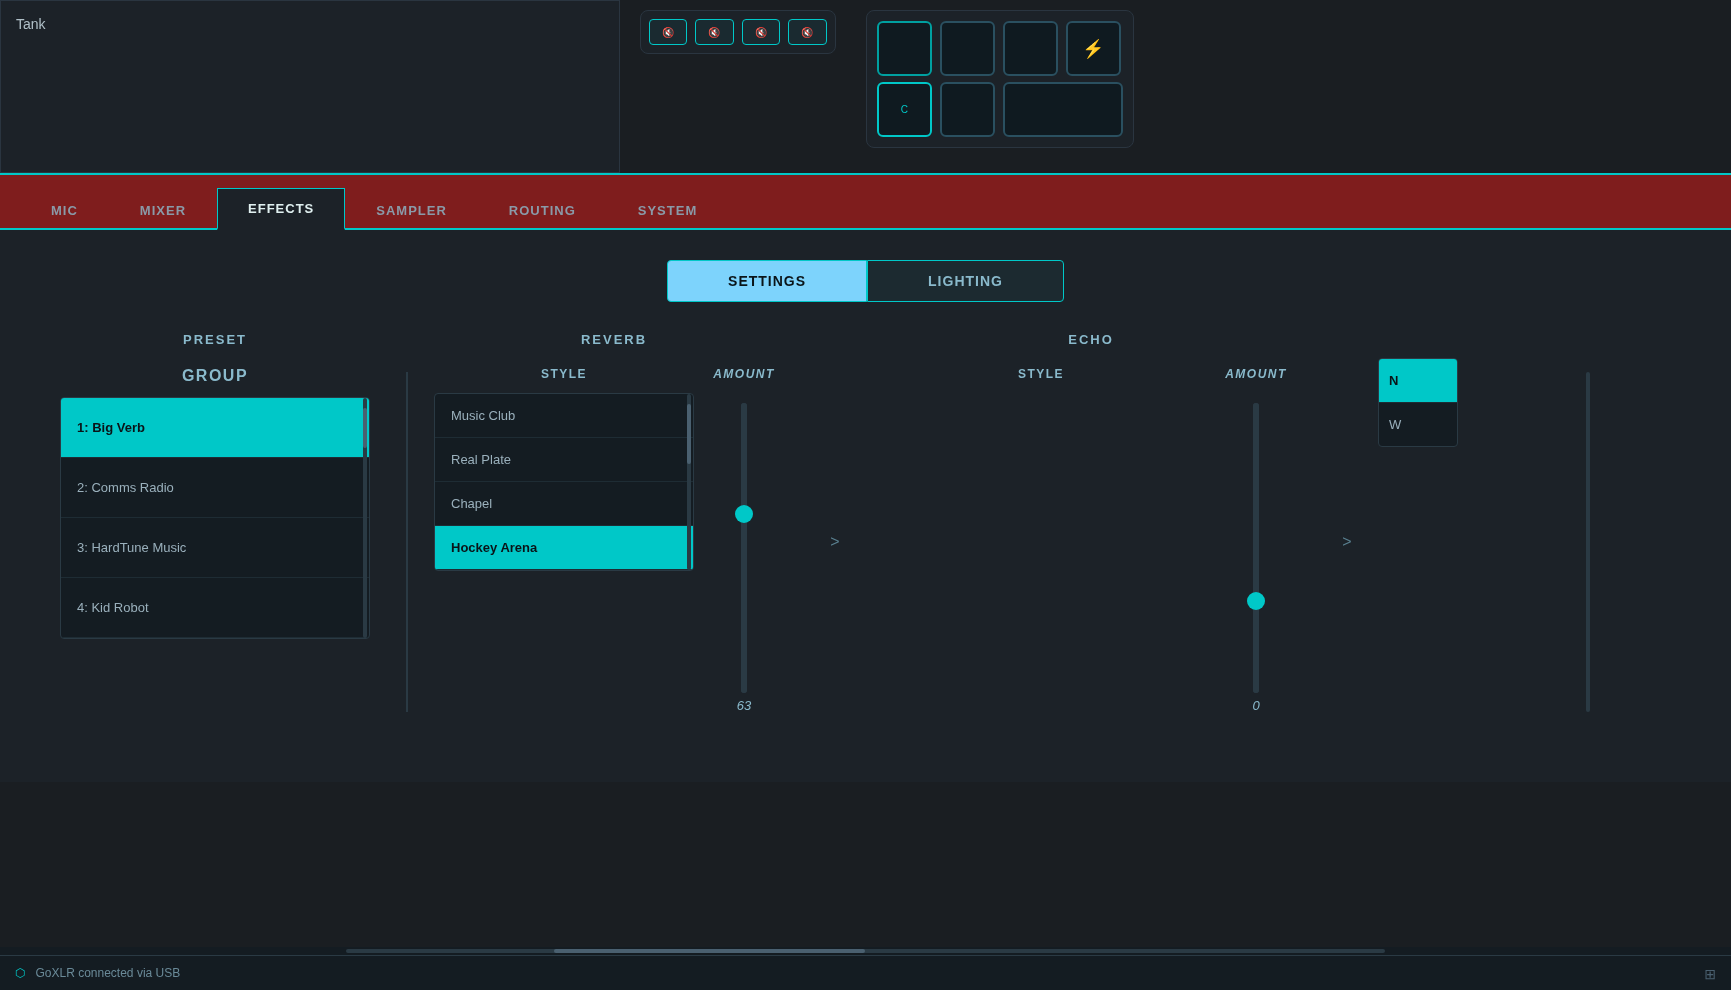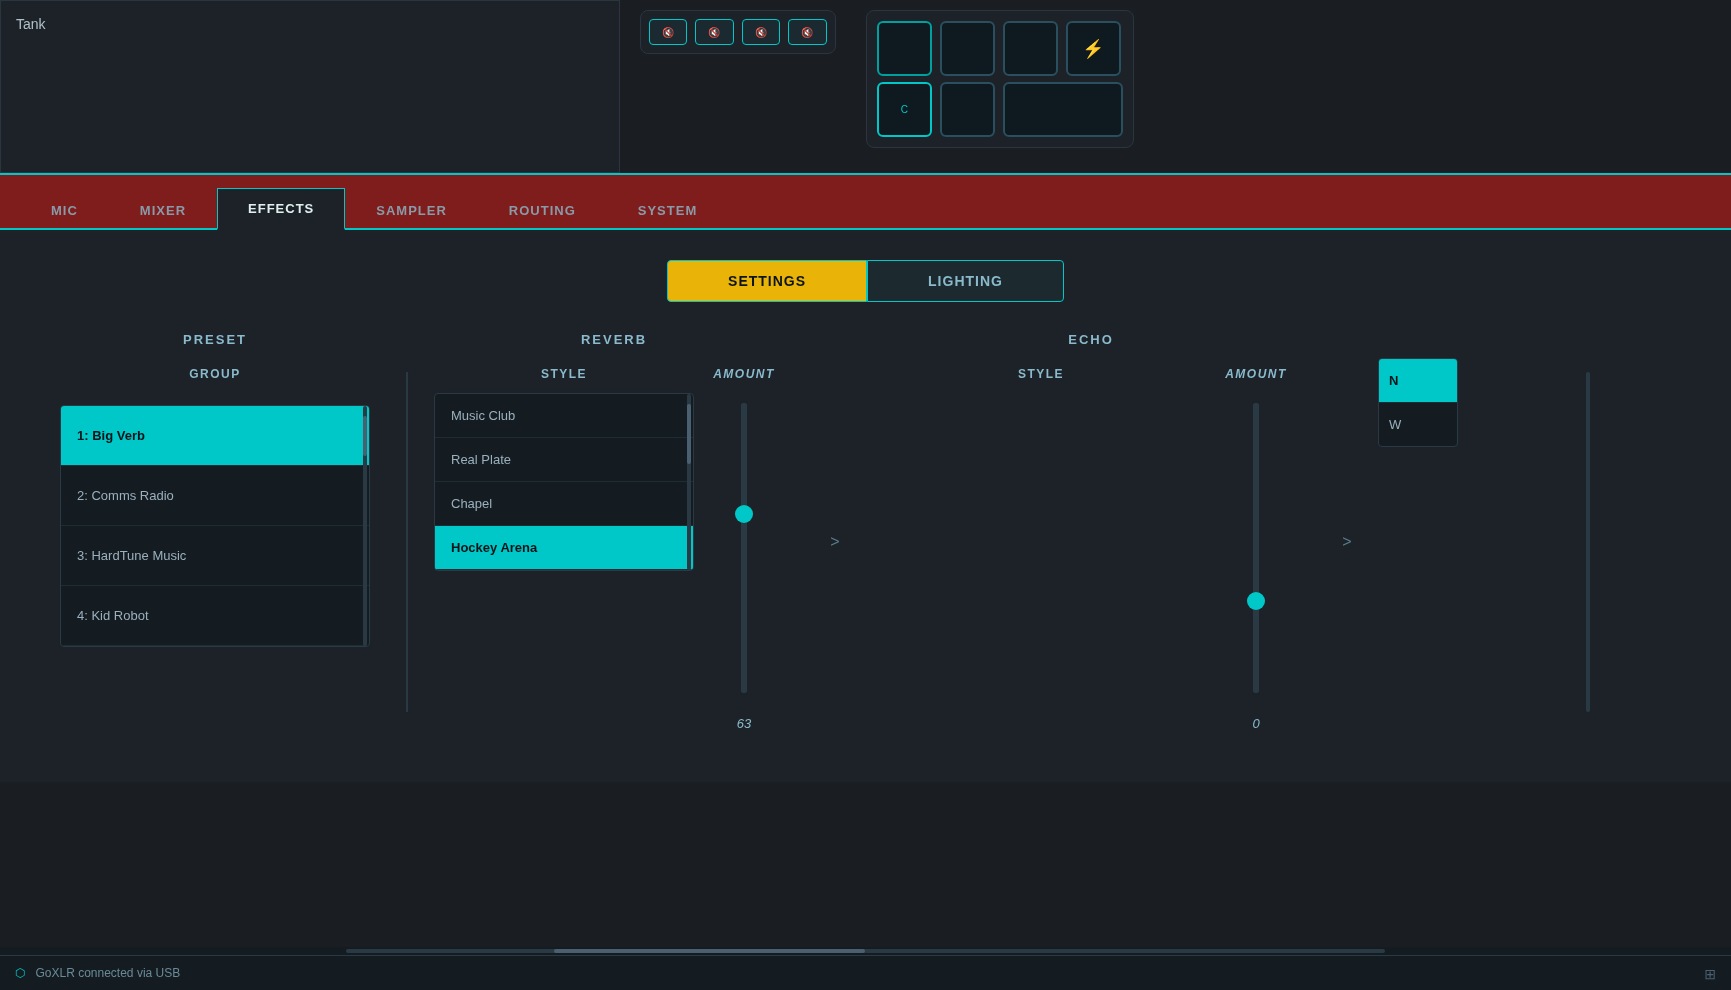--- a/index.html
+++ b/index.html
@@ -156,21 +156,21 @@
       font-size: 14px;
       font-weight: 700;
       letter-spacing: 1px;
       cursor: pointer;
       border: 1px solid #00c8c8;
       background: #1c2a30;
       color: #8abacc;
     }
 
     .toggle-btn.active {
-      background: #eab308;
+      background: #7dd3fc;
       color: #0a1418;
     }
 
     .toggle-btn:first-child {
       border-radius: 4px 0 0 4px;
     }
 
     .toggle-btn:last-child {
       border-radius: 0 4px 4px 0;
     }
@@ -192,25 +192,25 @@
       text-align: center;
       font-size: 13px;
       font-weight: 700;
       letter-spacing: 2px;
       color: #8abacc;
       margin-bottom: 20px;
     }
 
     .group-title {
       text-align: center;
-      font-size: 12px;
+      font-size: 16px;
       font-weight: 600;
       letter-spacing: 1.5px;
       color: #8abacc;
-      margin-bottom: 24px;
+      margin-bottom: 12px;
     }
 
     .preset-list {
       background: #141c22;
       border: 1px solid #2a3a44;
       border-radius: 4px;
       overflow: hidden;
       position: relative;
     }
 
@@ -359,21 +359,21 @@
       height: 18px;
       border-radius: 50%;
       background: #00c8c8;
       cursor: pointer;
       top: 35%;
     }
 
     .slider-value {
       color: #8abacc;
       font-size: 13px;
-      margin-top: 23px;
+      margin-top: 5px;
     }
 
     
     .arrow-btn {
       width: 30px;
       height: 30px;
       display: flex;
       align-items: center;
       justify-content: center;
       color: #5a8090;

